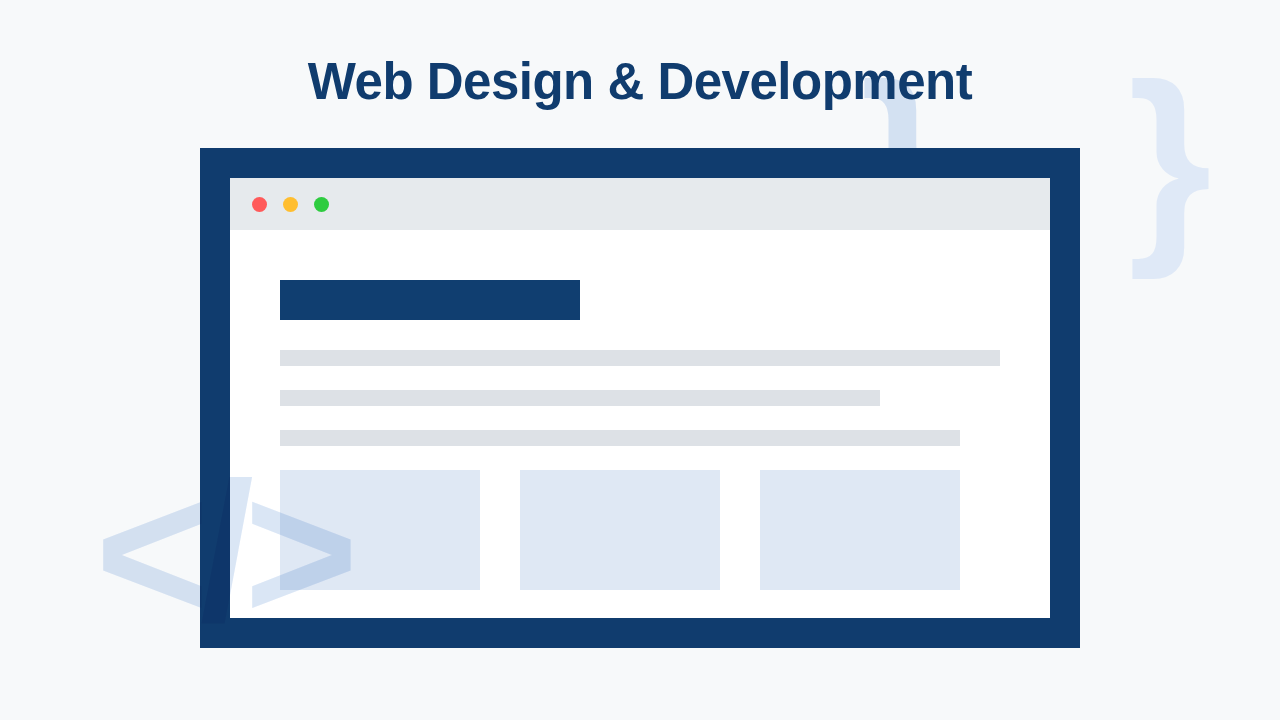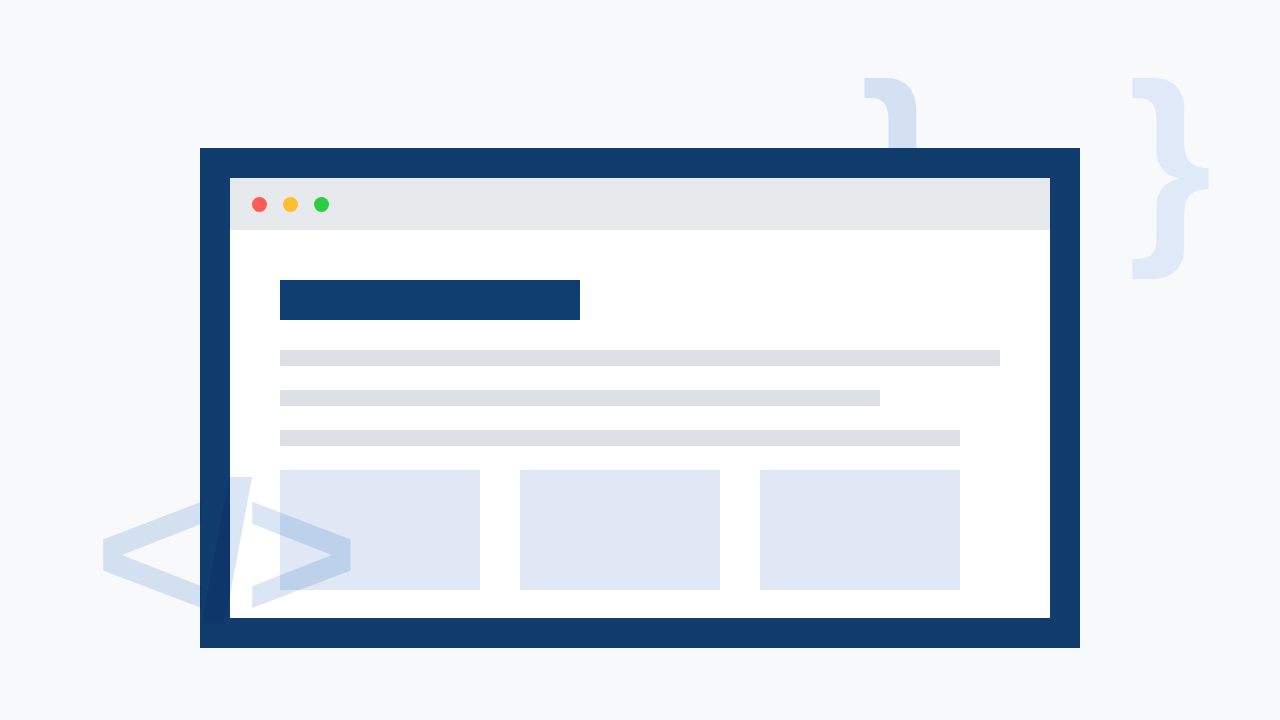--- a/index.html
+++ b/index.html
@@ -139,20 +139,21 @@
   }
 </style>
 </head>
 <body>
 
 <div id="stage">
 
   <div class="watermark" id="brace-back">}</div>
   <div class="watermark" id="brace-front">}</div>
 
+  <div id="page-title">Web Design &amp; Development</div>
 
   <div id="browser-window">
     <div id="browser-inner">
 
       <div id="titlebar">
         <div id="traffic-lights">
           <span class="dot" id="dot-close"></span>
           <span class="dot" id="dot-min"></span>
           <span class="dot" id="dot-max"></span>
         </div>

